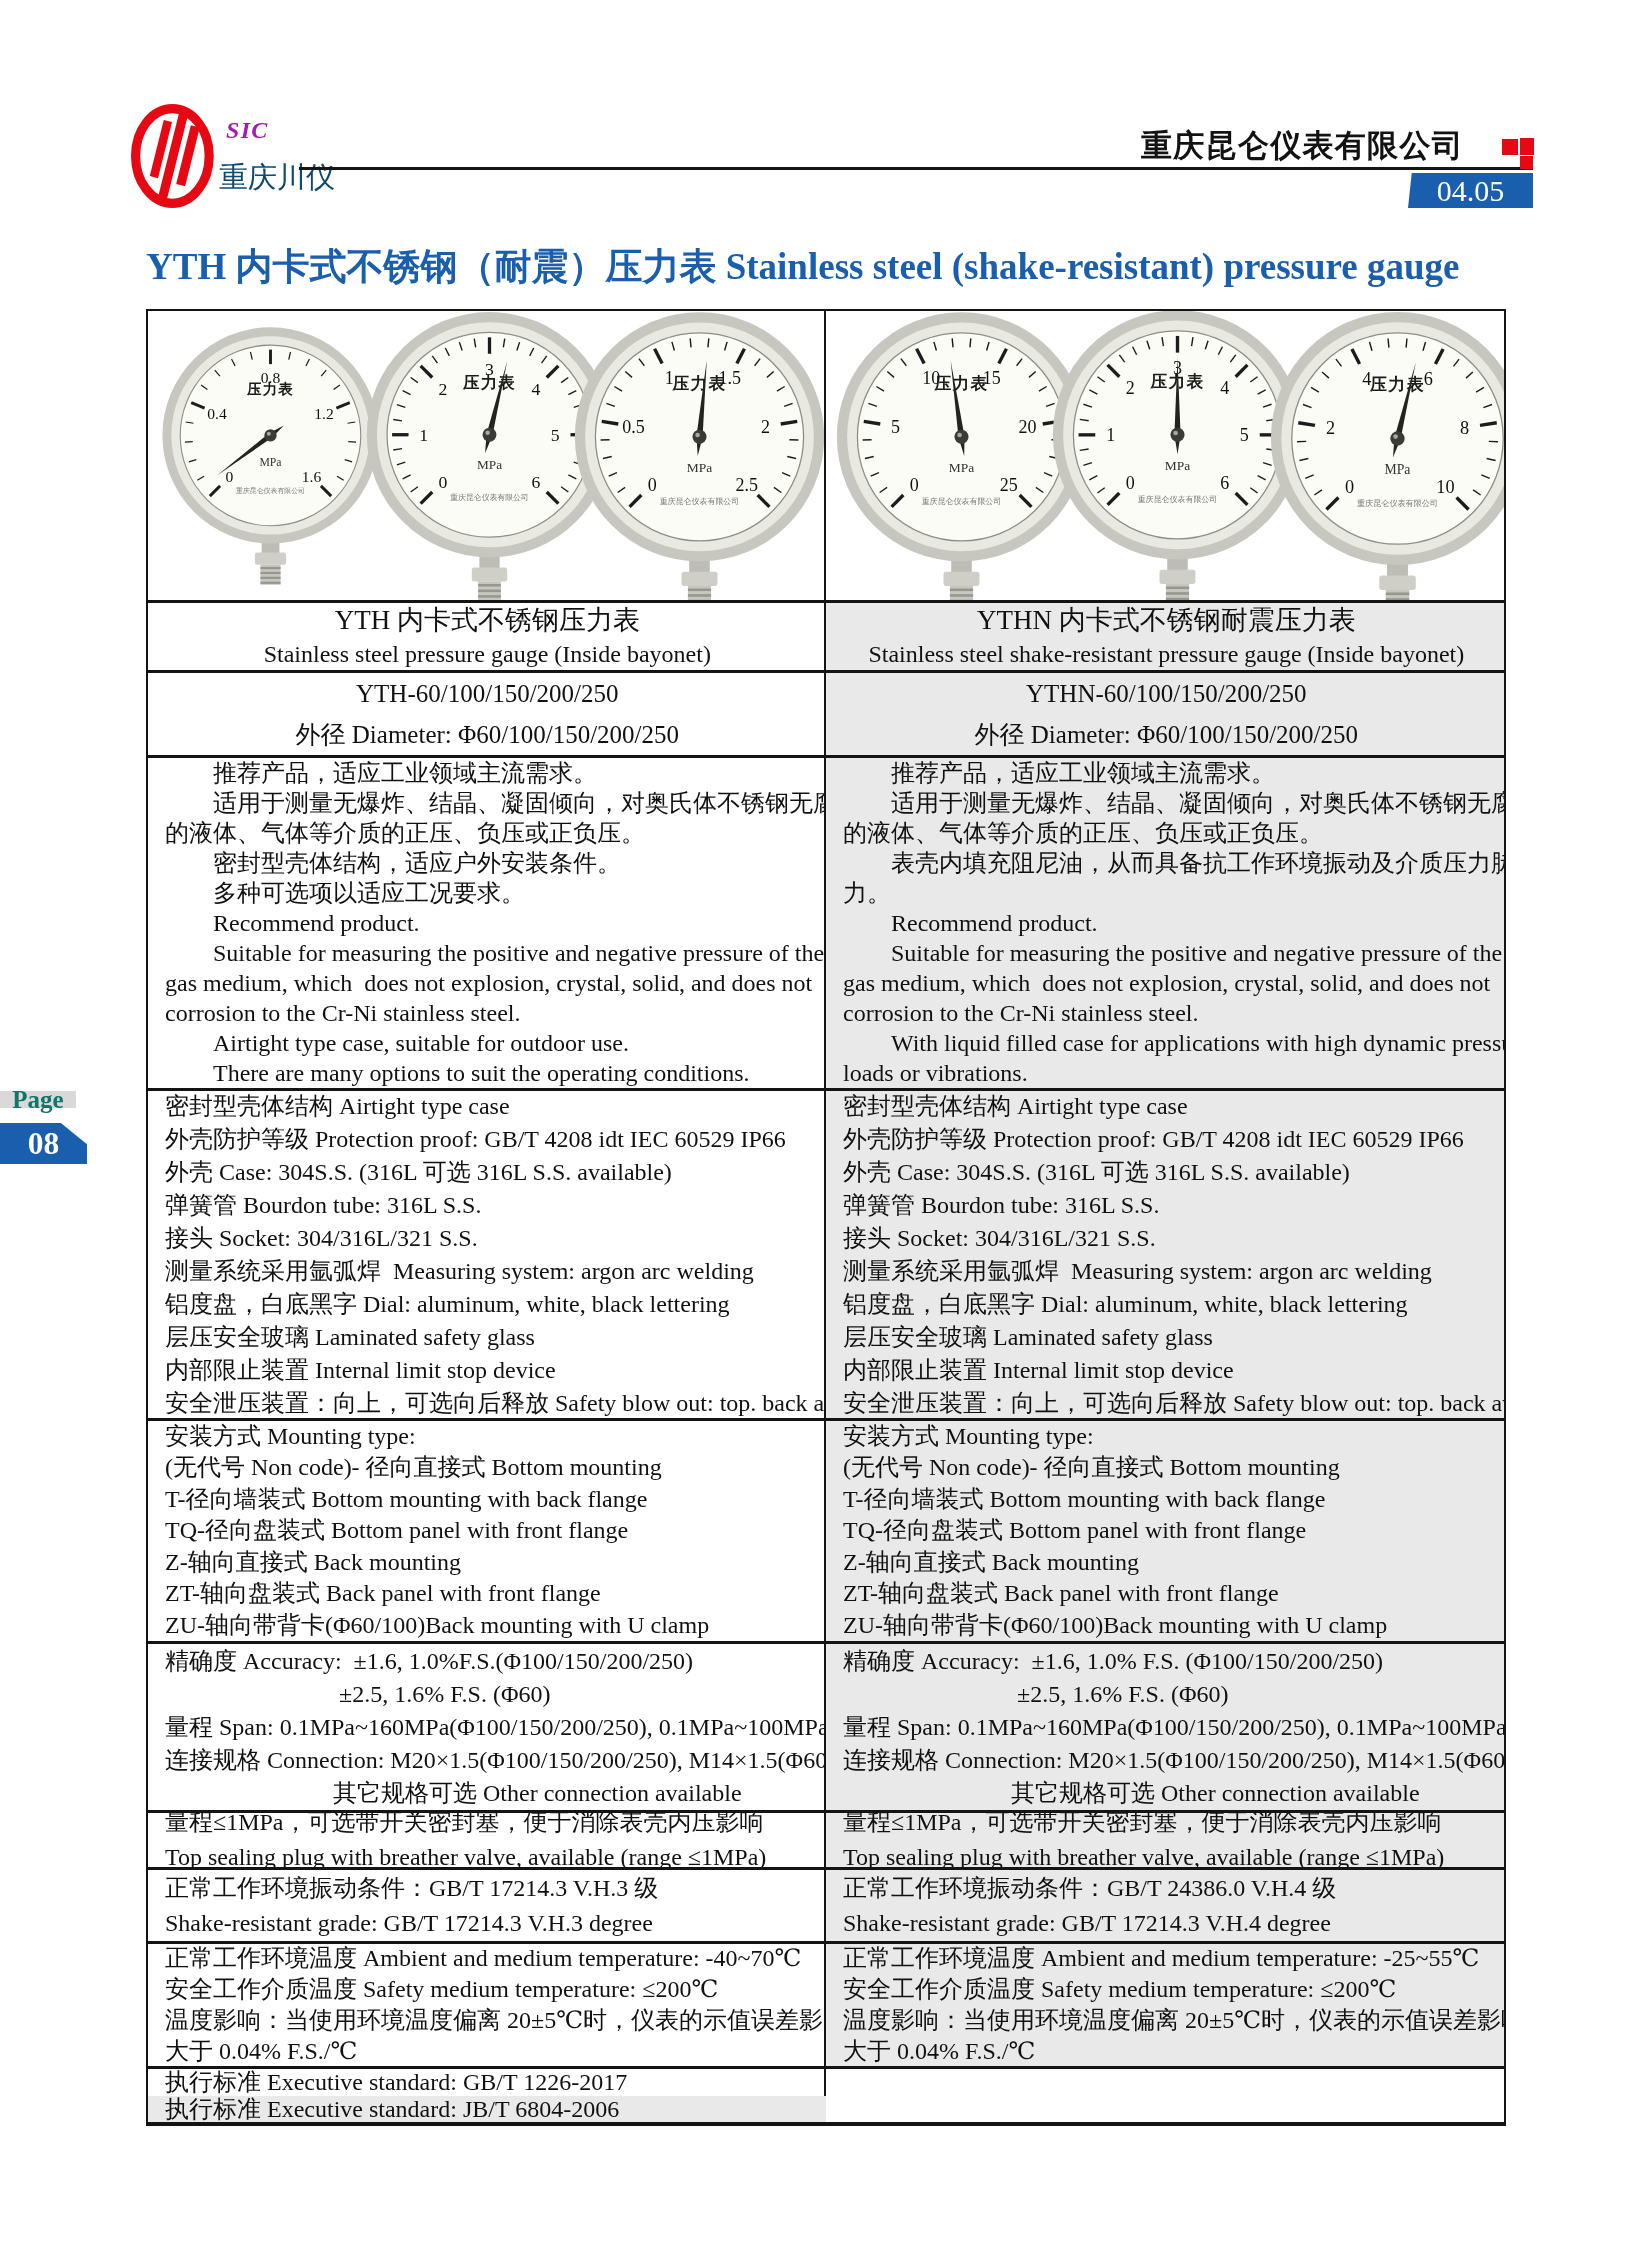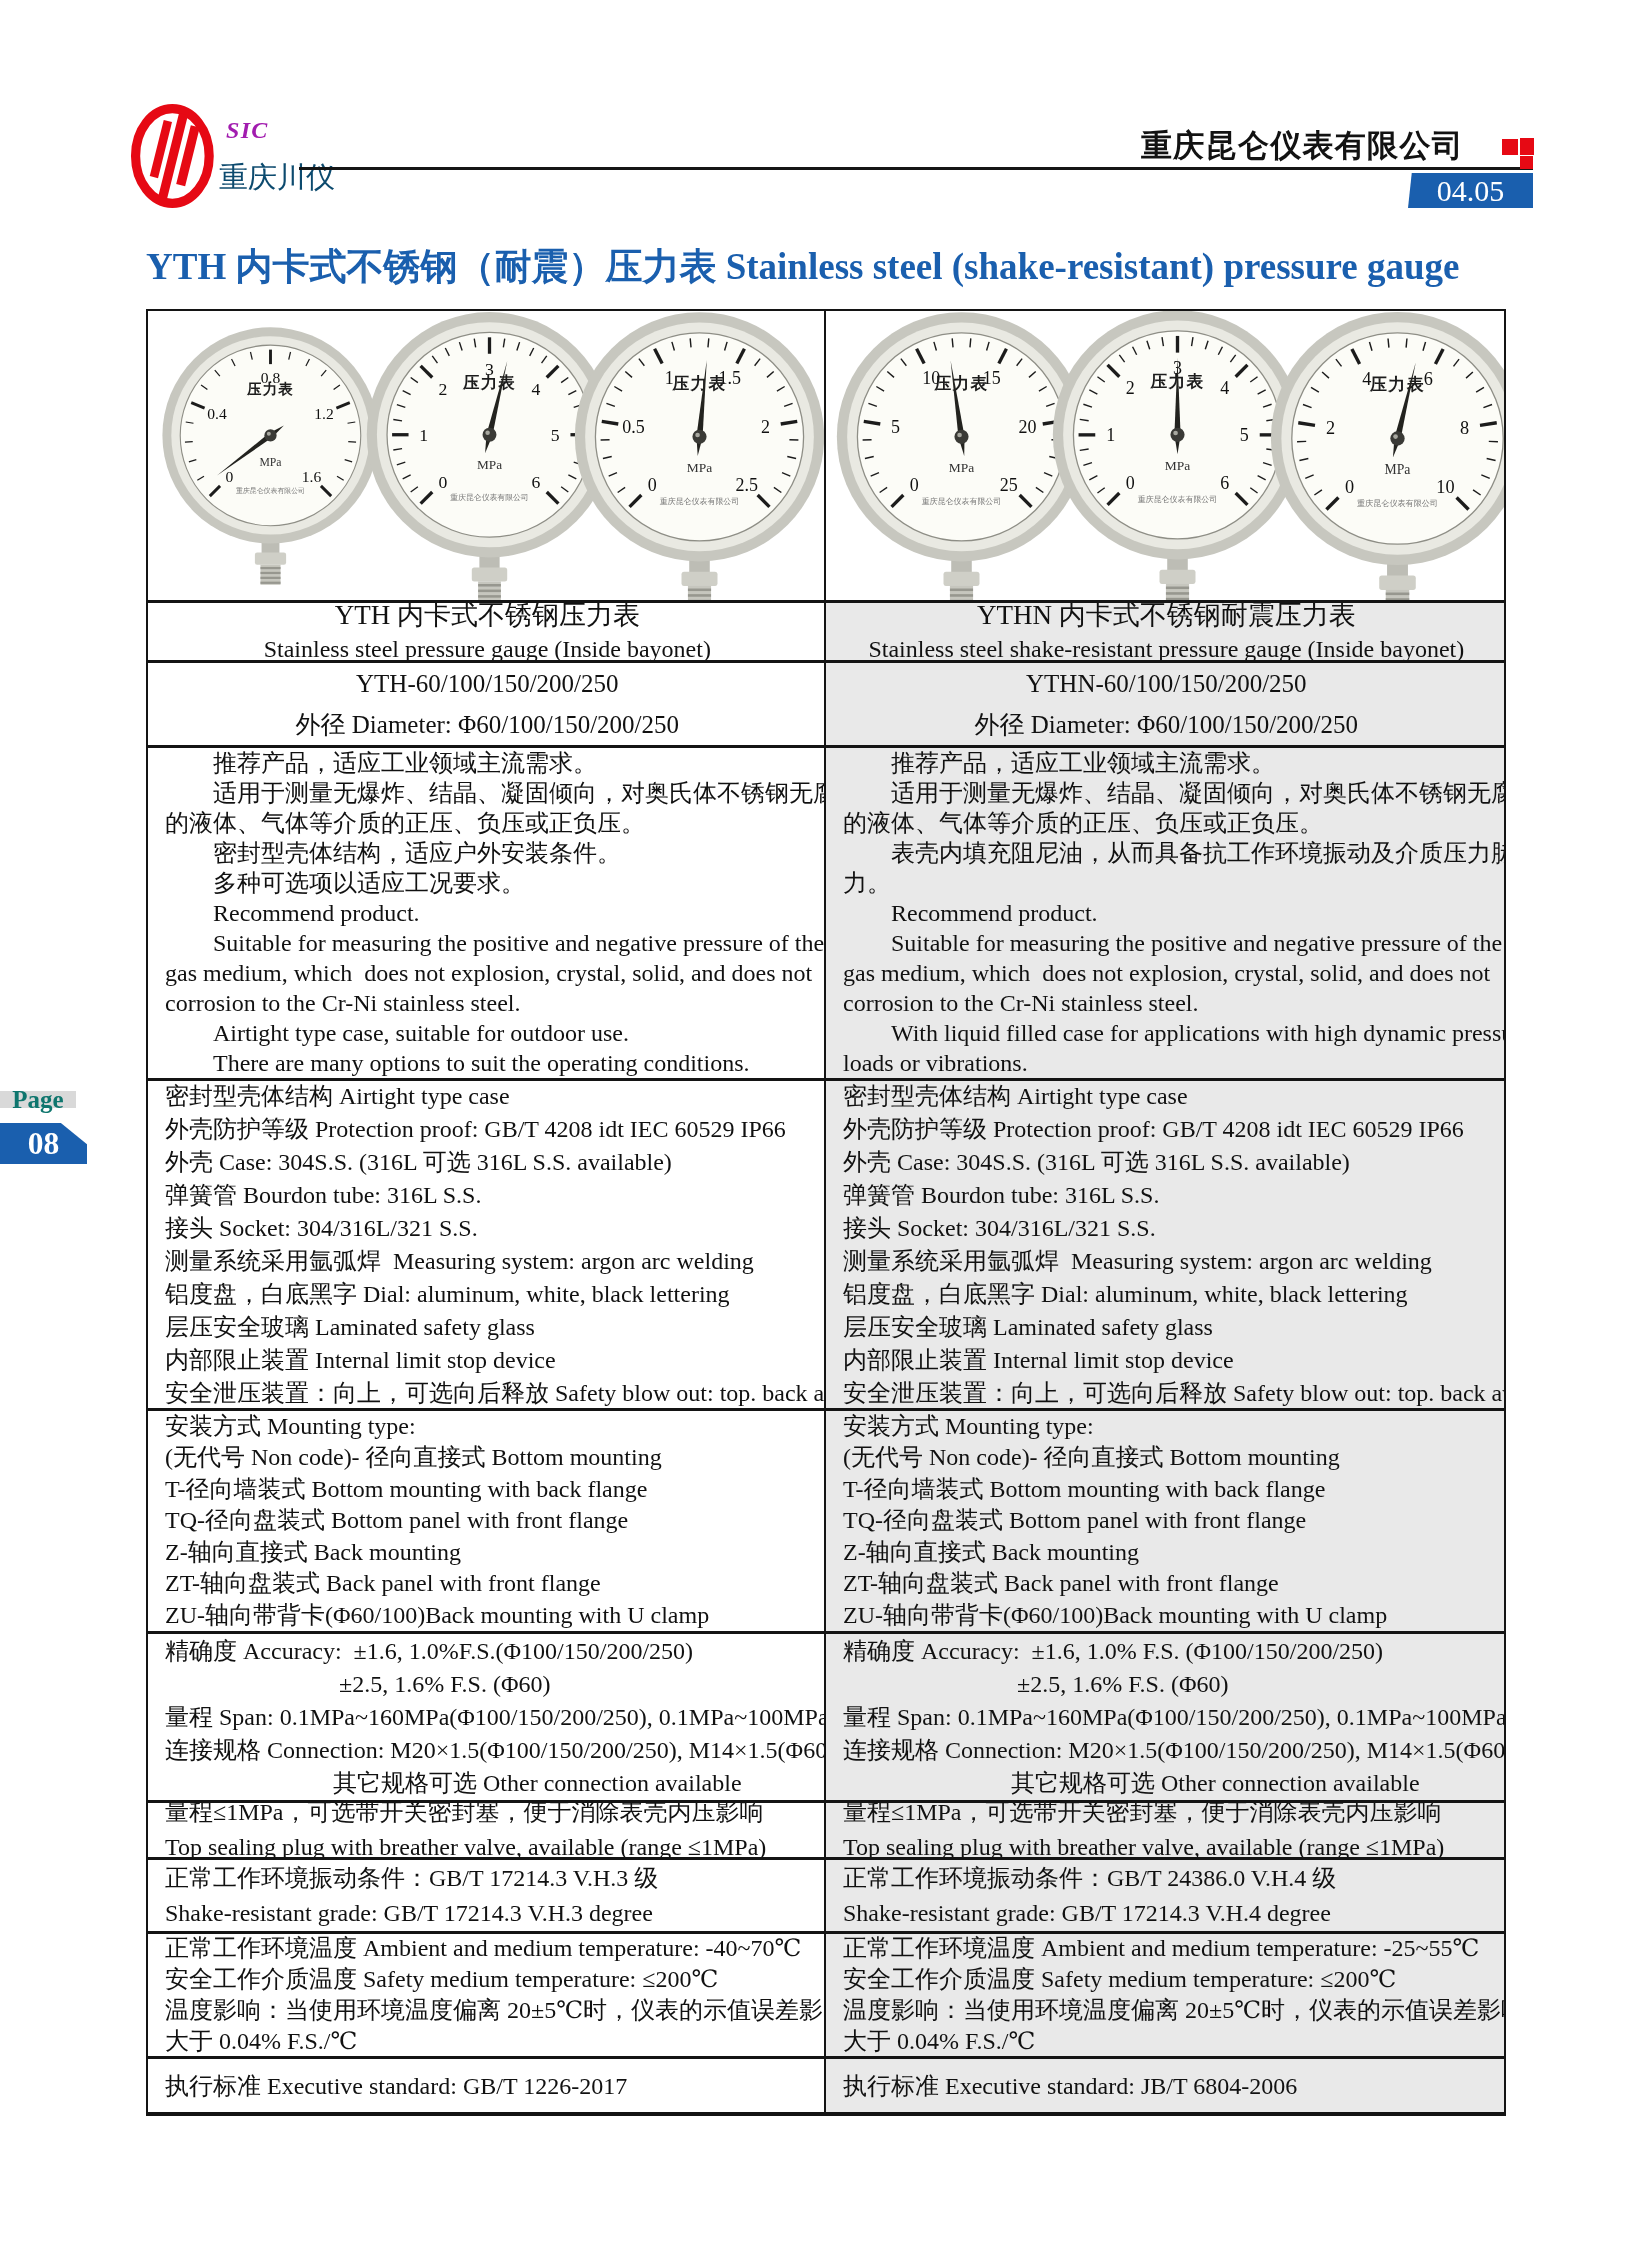--- a/index.html
+++ b/index.html
@@ -29,30 +29,30 @@
             display:flex;align-items:center;justify-content:center;font-size:31.5px;font-weight:bold;color:#fff;}
   
   .spec-table{position:absolute;left:146px;top:309px;width:1360px;border:2.6px solid #141414;border-bottom-width:4.6px;box-sizing:border-box;}
   .row{display:flex;width:100%;box-sizing:border-box;border-bottom:3.3px solid #141414;}
   .row:last-child{border-bottom:none;}
   .cell{width:50%;box-sizing:border-box;position:relative;overflow:hidden;}
   .cell.l{border-right:2px solid #141414;}
   .cell.r{background:#e9e9e9;}
   .r-images .cell.r{background:#ffffff;}
   .r-images{height:292px;}
-  .r-name{height:60px;}
+  .r-name{height:70px;}
   .r-model{height:85px;}
   .r-desc{height:333px;}
   .r-case{height:330px;}
   .r-mount{height:223px;}
   .r-acc{height:169px;}
   .r-seal{height:57px;}
   .r-vib{height:74px;}
   .r-temp{height:125px;}
-  .r-std{height:53px;}
+  .r-std{height:53px;flex-direction:column;}
   .cellpad{display:flex;flex-direction:column;justify-content:center;height:100%;padding:0 14.4px 0 17px;box-sizing:border-box;}
   .center{align-items:center;text-align:center;}
   .ln{white-space:pre;font-size:24px;}
   .r-desc .ln{line-height:30px;}
   .r-case .ln{line-height:33px;}
   .r-mount .ln{line-height:31.5px;}
   .r-acc .ln{line-height:33px;}
   .r-seal .ln{line-height:35px;}
   .r-vib .ln{line-height:35px;}
   .r-temp .ln{line-height:31px;}

